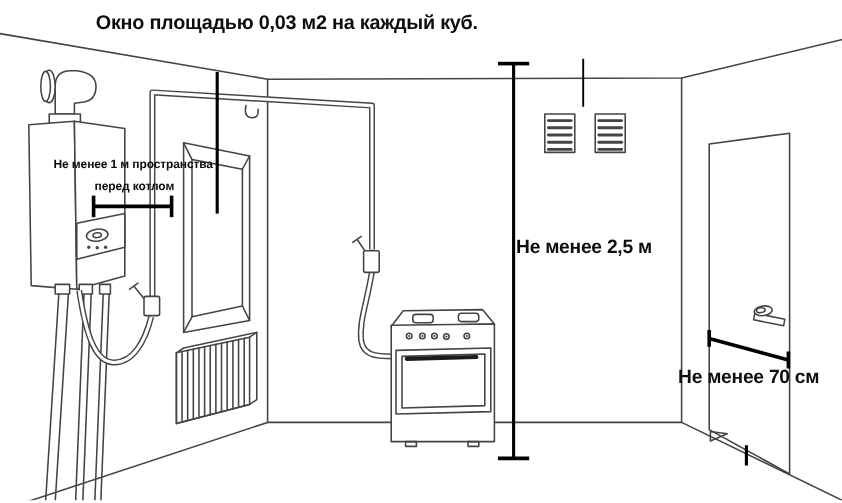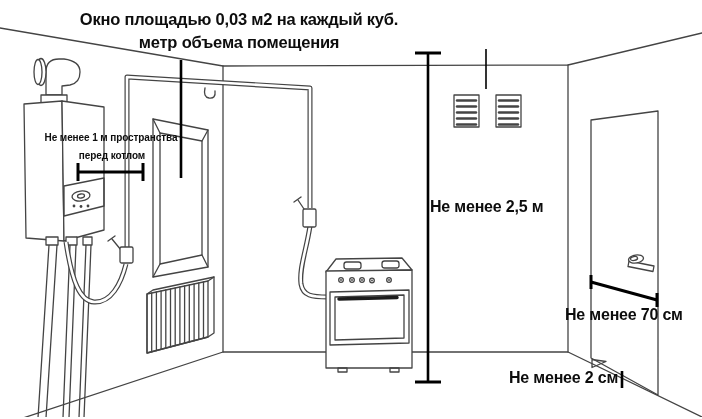--- a/index.html
+++ b/index.html
@@ -188,19 +188,17 @@
       <g stroke-width="3">
         <line x1="591" y1="282" x2="657" y2="300"></line>
         <line x1="591" y1="275" x2="591" y2="289"></line>
         <line x1="657" y1="293" x2="657" y2="307"></line>
       </g>
       <line x1="622" y1="371" x2="622" y2="388" stroke-width="2.6"></line>
     </g>
   </svg>
 
   <div class="lbl big center" style="left:239px;top:10px;">Окно площадью 0,03 м2 на каждый куб.</div>
-  <div class="lbl big center" style="left:239px;top:33px;">метр объема помещения</div>
   <div class="lbl small center" style="left:111px;top:132px;">Не менее 1 м пространства</div>
   <div class="lbl small center" style="left:112px;top:150px;">перед котлом</div>
   <div class="lbl mid" style="left:430px;top:198px;">Не менее 2,5 м</div>
   <div class="lbl mid" style="left:565px;top:306px;">Не менее 70 см</div>
-  <div class="lbl mid" style="left:509px;top:369px;">Не менее 2 см</div>
 </div>
 
 </body></html>

